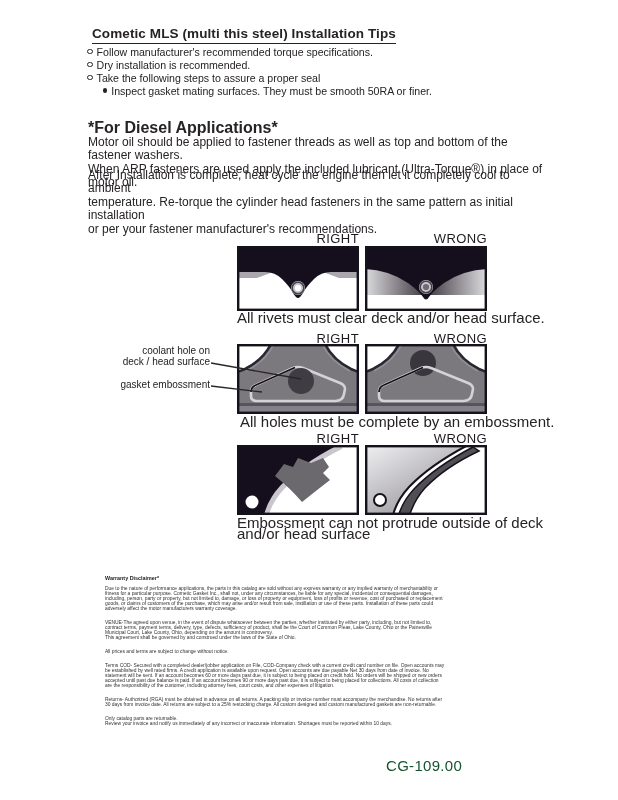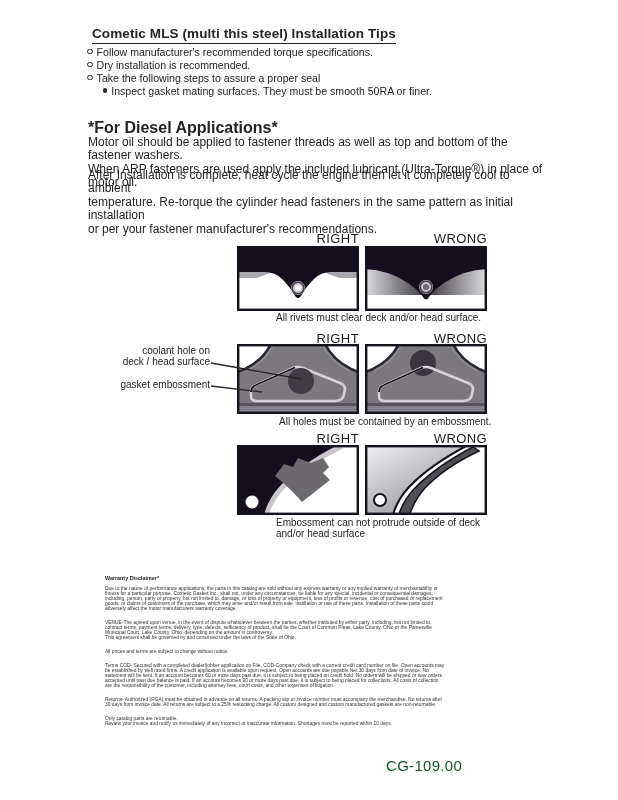--- a/index.html
+++ b/index.html
@@ -18,21 +18,21 @@
          margin-right:4px;flex:none;}
   .dot-f{display:inline-block;width:4.2px;height:4.2px;background:#262226;border-radius:50%;
          margin-right:4px;flex:none;}
 
   .h-diesel{left:88px;top:119px;font-size:16px;font-weight:bold;}
   .para{left:88px;width:460px;font-size:12px;line-height:13.4px;}
   .p1{top:136px;} .p2{top:169px;} .pnote{top:215px;}
 
   .fig-label{font-size:13px;letter-spacing:.4px;text-align:right;width:122px;color:#1d191f;}
   .panel{width:122px;}
-  .caption{font-size:10px;line-height:11.4px;color:#262226;margin-left:39px;}
+  .caption{font-size:15px;line-height:11.4px;color:#262226;}
 
   .callout{font-size:10px;line-height:11px;text-align:right;width:102px;color:#262226;}
   .leader{pointer-events:none;z-index:5;}
 
   .warranty-head{left:105px;top:575px;font-size:5.4px;font-weight:bold;}
   .warranty{left:105px;top:586px;width:438px;font-size:4.9px;line-height:5.1px;color:#33302f;}
   .warranty p{margin:0 0 8.6px 0;white-space:pre-line;}
 
   .footer-code{left:386px;top:757px;font-size:15px;letter-spacing:.3px;color:#14532d;}
 </style>
@@ -140,21 +140,21 @@
 
   <div class="abs callout pre" style="left:108px;top:345px;">coolant hole on
 deck / head surface</div>
   <div class="abs callout" style="left:108px;top:379px;">gasket embossment</div>
 
   <svg class="abs leader" style="left:205px;top:352px;" width="110" height="50" viewBox="0 0 110 50">
     <line x1="6" y1="11" x2="96" y2="27" stroke="#2a2628" stroke-width="1.3"></line>
     <line x1="6" y1="34" x2="57" y2="40" stroke="#2a2628" stroke-width="1.3"></line>
   </svg>
 
-  <div class="abs caption" style="left:240px;top:416px;">All holes must be contained by an embossment.</div>
+  <div class="abs caption" style="left:240px;top:416px;">All holes must be complete by an embossment.</div>
 
   <div class="abs fig-label" style="left:237px;top:431px;">RIGHT</div>
   <div class="abs fig-label" style="left:365px;top:431px;">WRONG</div>
 
   <svg class="abs panel" style="left:237px;top:445px;" width="122" height="70" viewBox="0 0 122 70">
     <rect width="122" height="70" fill="#ffffff"></rect>
     <path d="M104,1 Q66,20 45,42 Q33,55 29,69" fill="none" stroke="#c9c7cd" stroke-width="6"></path>
     <path d="M0,0 H101 Q64,19 43,41 Q31,54 27,70 H0 Z" fill="#150f1d"></path>
     <path d="M38,31 L47,19 L56,22 L61,13 L74,18 L86,13 L92,22 L86,28 L93,35 Q80,45 65,57 Q53,43 38,31 Z" fill="#6b686e"></path>
     <circle cx="15" cy="57" r="6.5" fill="#ffffff"></circle>

